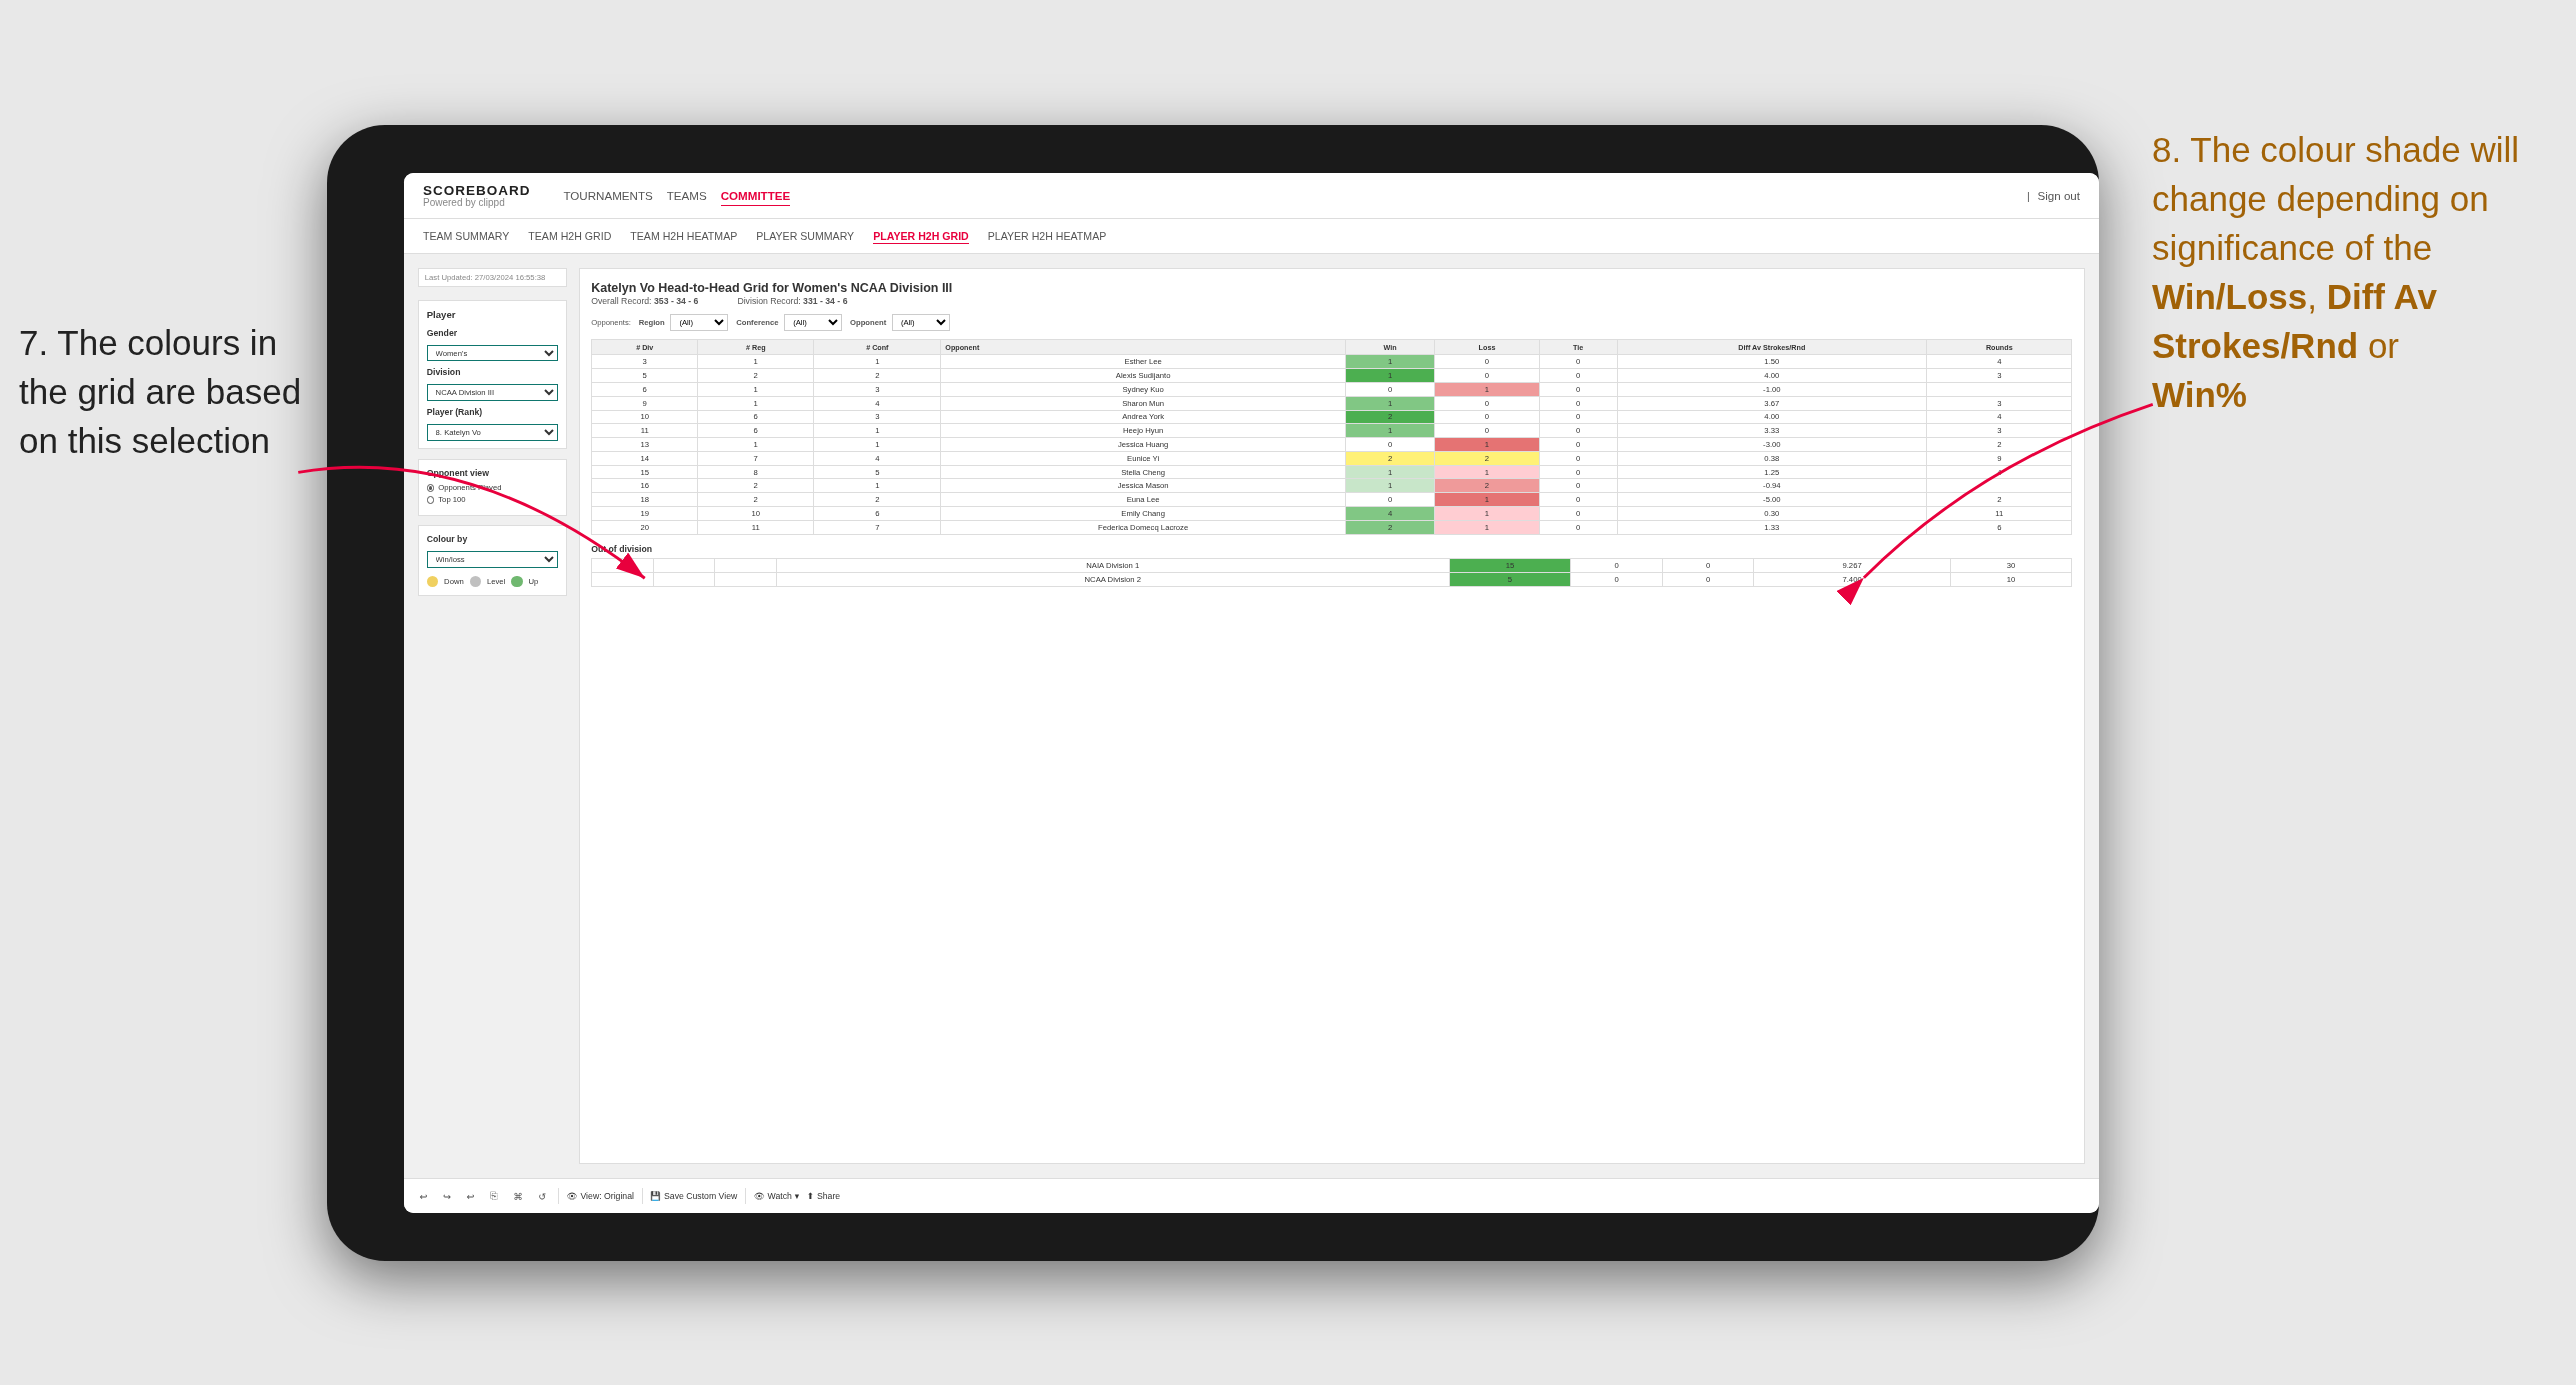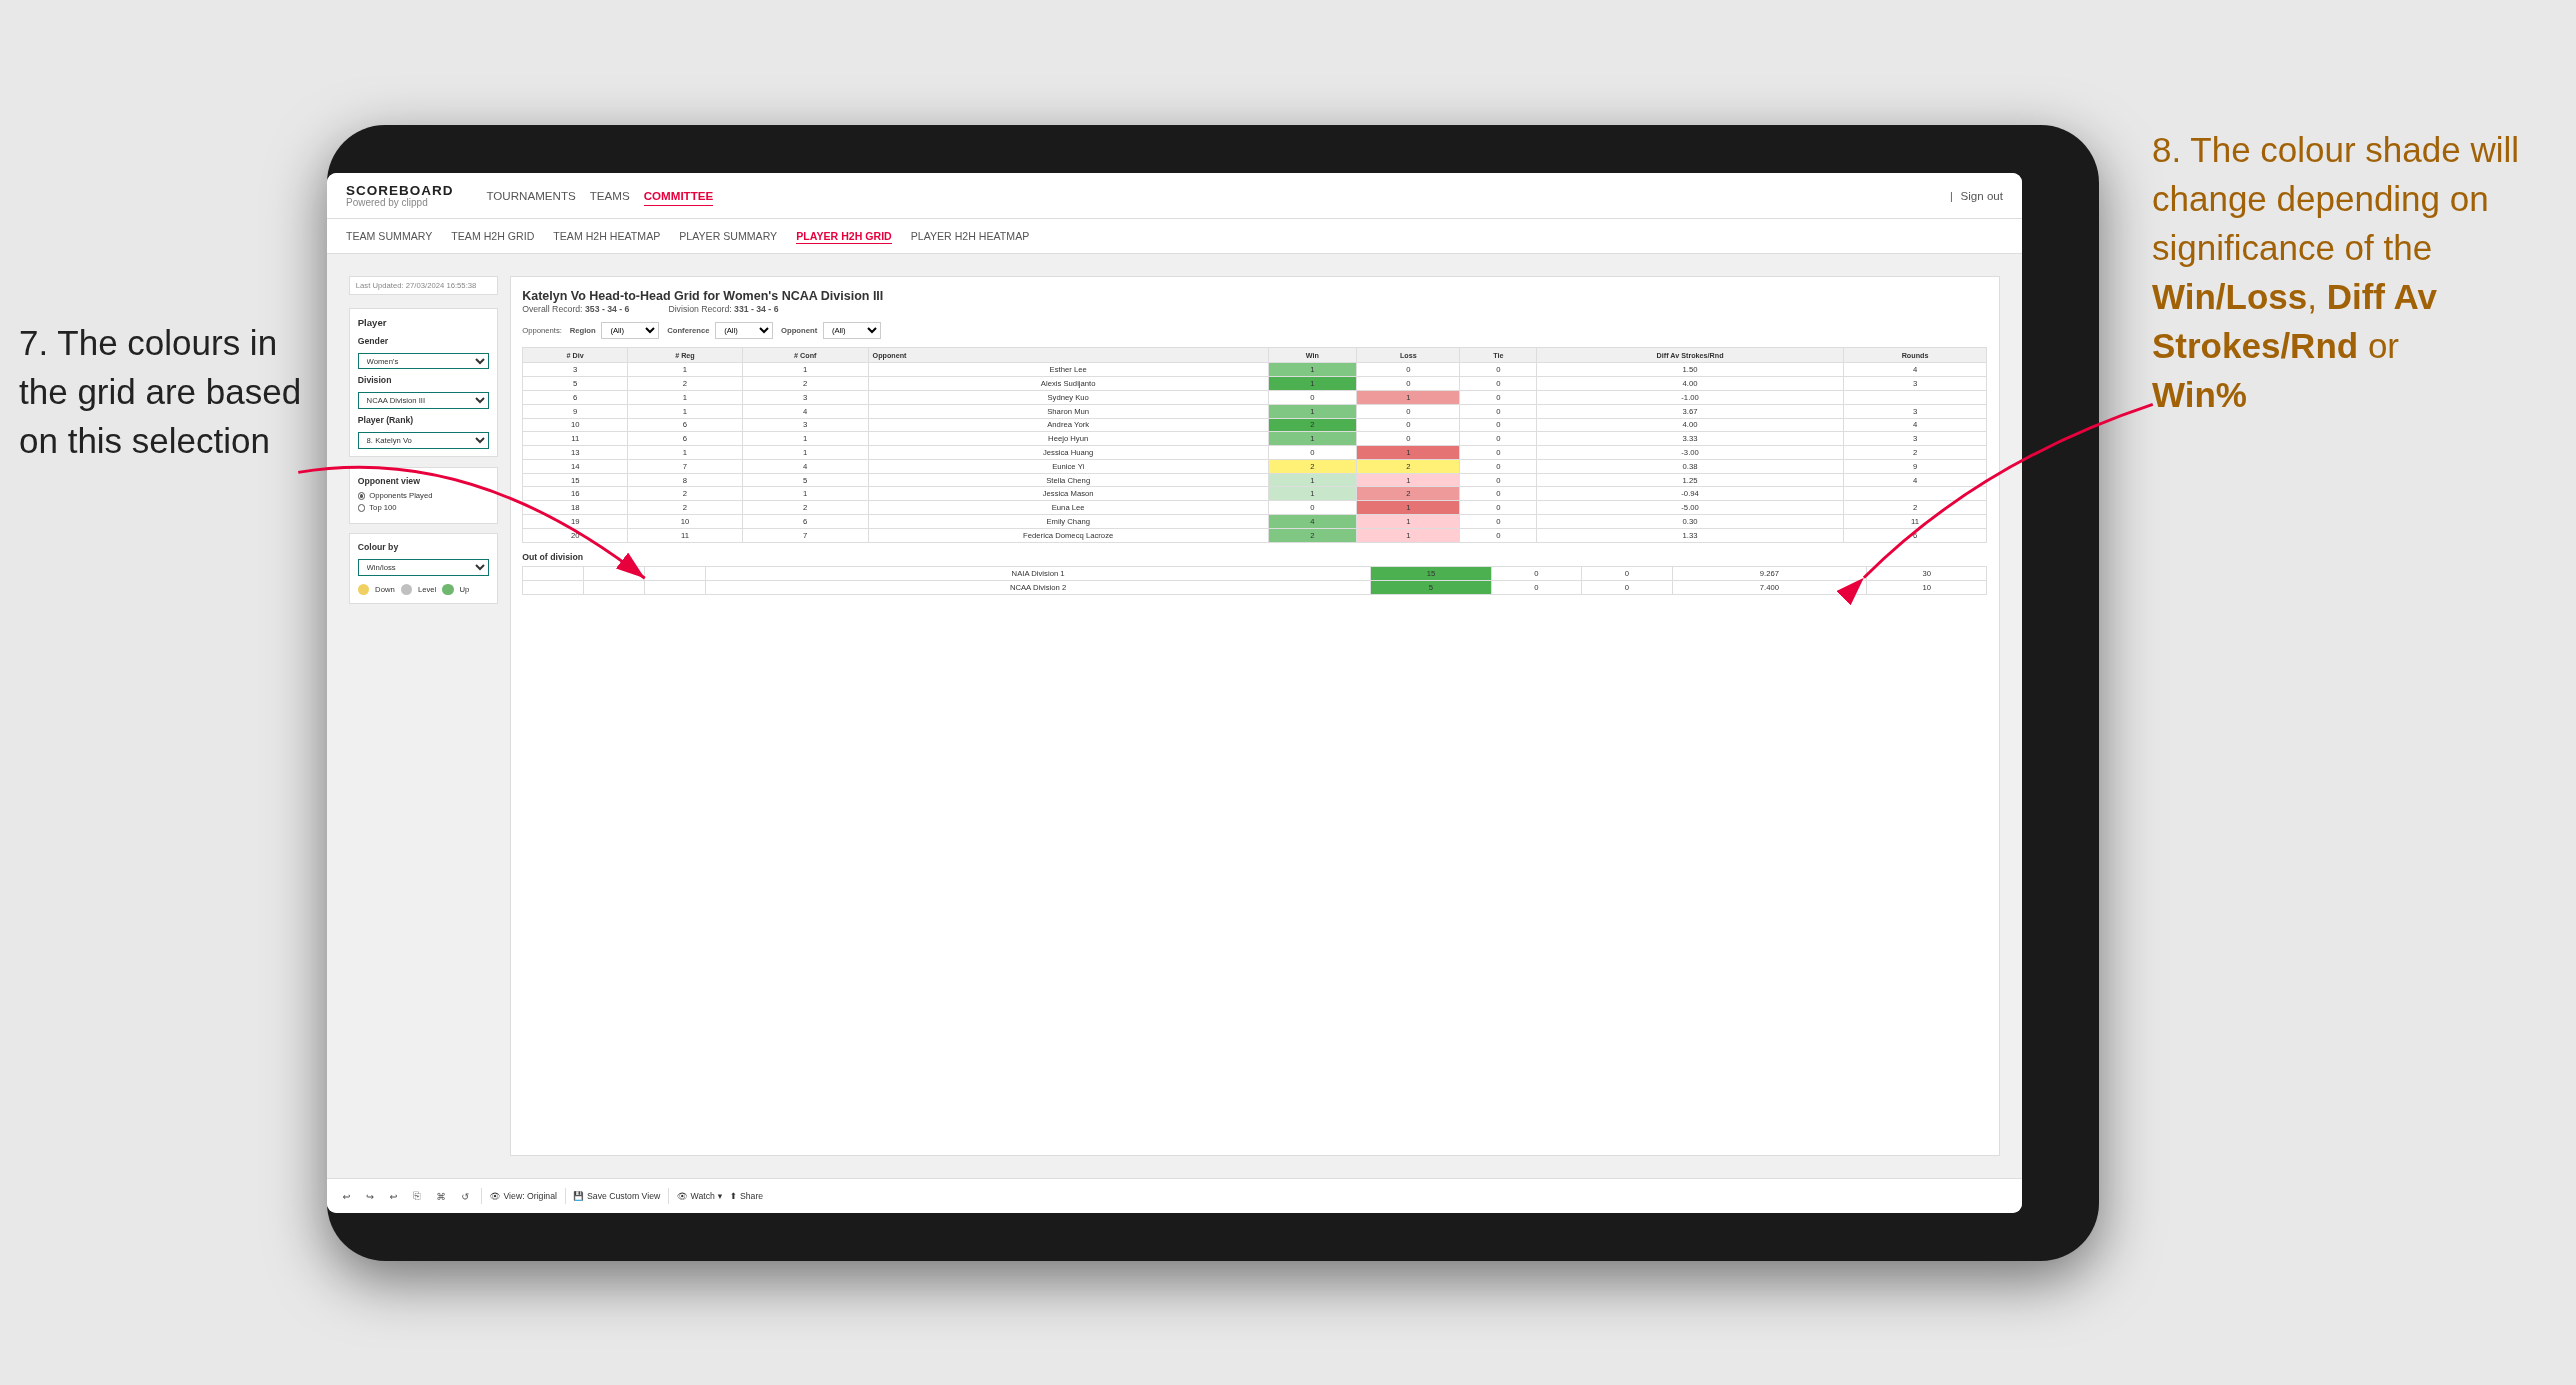--- a/index.html
+++ b/index.html
@@ -44,21 +44,21 @@
       position: absolute;
       left: 327px;
       top: 125px;
       width: 1772px;
       height: 1136px;
       background: #1a1a1a;
       border-radius: 58px;
       box-shadow: 0 19px 58px rgba(0,0,0,0.5);
       display: flex;
       align-items: center;
-      justify-content: flex-start;
+      justify-content: flex-end;
     }
 
     .tablet-screen {
       width: 1695px;
       height: 1040px;
       background: #f5f5f5;
       border-radius: 9.6px;
       overflow: hidden;
       display: flex;
       flex-direction: column;
@@ -143,21 +143,21 @@
       border-bottom: 1.9px solid #e8003d;
       font-weight: 600;
     }
 
     
     .main-content {
       display: flex;
       flex: 1;
       overflow: hidden;
       background: #f0f0f0;
-      padding: 22px;
+      padding: 14px;
       gap: 11.6px;
     }
 
     
     .sidebar {
       width: 149px;
       flex-shrink: 0;
       display: flex;
       flex-direction: column;
       gap: 9.6px;

